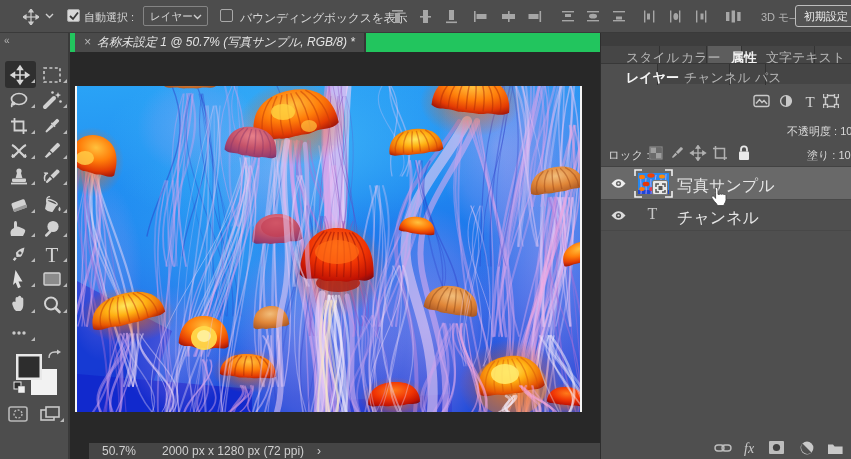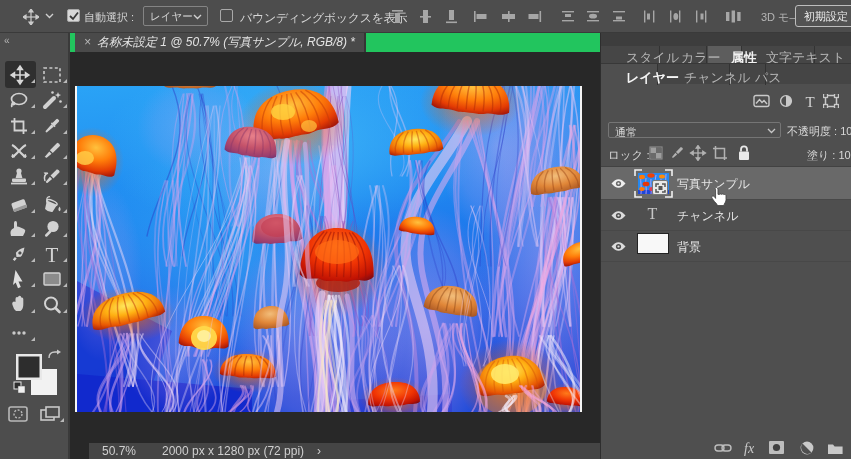--- a/index.html
+++ b/index.html
@@ -28,21 +28,21 @@
 #photo-wb { position:absolute; left:5px; top:34px; width:507px; height:326px; background:#f5f5f5; }
 
 
 #statusbar { position:absolute; left:89px; top:443px; width:525px; height:16px; background:#454545; color:#cfcfcf; font-size:12px; line-height:16px; }
 
 
 #rpanel { position:absolute; left:600px; top:33px; width:251px; height:426px; background:#4f4f4f; border-left:1px solid #2e2e2e; }
 .ptab { position:absolute; font-size:13px; color:#b4b4b4;margin-left:17px; }
 .input { position:absolute; border:1px solid #757575; border-radius:2px; color:#d8d8d8; font-size:11px; }
 .layerrow { position:absolute; left:0; width:251px; height:33px; border-bottom:1px solid #484848; }
-.lr-label { position:absolute; left:76px; top:9px; font-size:12px; color:#e6e6e6; }
+.lr-label { position:absolute; left:76px; top:9px; font-size:16px; color:#e6e6e6; }
 </style>
 </head>
 <body>
 <div id="app">
 
   <div id="optbar">
     <svg class="abs" style="left:23px;top:9px" width="16" height="16" viewBox="0 0 16 16">
       <g stroke="#cccccc" stroke-width="1.2" fill="#cccccc">
         <line x1="8" y1="2.5" x2="8" y2="13.5"></line>
           <line x1="2.5" y1="8" x2="13.5" y2="8"></line>
@@ -896,26 +896,20 @@
     <svg class="abs" style="left:222px;top:61px" width="16" height="14" viewBox="0 0 16 14">
       <rect x="2.5" y="1.5" width="11" height="11" fill="none" stroke="#c9c9c9" stroke-width="1.5"></rect>
       <g fill="#4f4f4f" stroke="#c9c9c9" stroke-width="1.3">
         <rect x="0.5" y="-0.5" width="4" height="4"></rect>
           <rect x="11.5" y="-0.5" width="4" height="4"></rect>
         <rect x="0.5" y="10.5" width="4" height="4"></rect>
           <rect x="11.5" y="10.5" width="4" height="4"></rect>
       </g>
     </svg>
 
-    <div class="input" style="left:7px;top:89px;width:173px;height:16px;background:#4f4f4f">
-      <span class="abs" style="left:6px;top:2px;color:#d8d8d8">通常</span>
-      <svg class="abs" style="right:4px;top:5px" width="9" height="6" viewBox="0 0 9 6">
-          <path d="M1 1 L4.5 4.5 L8 1" stroke="#c6c6c6" stroke-width="1.3" fill="none"></path>
-        </svg>
-    </div>
     <div class="abs" style="left:186px;top:91px;width:65px;overflow:hidden;color:#d8d8d8;font-size:11px;white-space:nowrap">不透明度 : 100%</div>
 
     <div class="abs" style="left:7px;top:115px;color:#d8d8d8;font-size:11.5px">ロック :</div>
     <svg class="abs" style="left:48px;top:112px" width="110" height="16" viewBox="0 0 110 16">
       <g fill="#9e9e9e">
         <rect x="1" y="2" width="12" height="12" fill="none" stroke="#8a8a8a" stroke-width="1.2"></rect>
         <rect x="1.6" y="2.6" width="5.4" height="5.4"></rect>
           <rect x="7" y="8" width="5.4" height="5.4"></rect>
         <rect x="1.6" y="8" width="5.4" height="5.4" fill="#6a6a6a"></rect>
           <rect x="7" y="2.6" width="5.4" height="5.4" fill="#6a6a6a"></rect>
@@ -990,29 +984,20 @@
     </div>
     <div class="layerrow" style="top:167px;height:31px">
       <svg class="abs" style="left:10px;top:10px" width="15" height="11" viewBox="0 0 15 11">
           <path d="M0.5 5.5 Q7.5 -3 14.5 5.5 Q7.5 14 0.5 5.5 Z" fill="#dcdcdc"></path>
           <circle cx="7.5" cy="5.5" r="2.6" fill="#4f4f4f"></circle>
           <circle cx="7.5" cy="5.5" r="1.1" fill="#dcdcdc"></circle>
         </svg>
       <div class="abs" style="left:40px;top:5px;font-family:'Liberation Serif',serif;font-size:16px;color:#c6c6c6;width:23px;text-align:center">T</div>
       <div class="lr-label" style="top:8px">チャンネル</div>
     </div>
-    <div class="layerrow" style="top:198px;height:31px">
-      <svg class="abs" style="left:10px;top:10px" width="15" height="11" viewBox="0 0 15 11">
-          <path d="M0.5 5.5 Q7.5 -3 14.5 5.5 Q7.5 14 0.5 5.5 Z" fill="#dcdcdc"></path>
-          <circle cx="7.5" cy="5.5" r="2.6" fill="#4f4f4f"></circle>
-          <circle cx="7.5" cy="5.5" r="1.1" fill="#dcdcdc"></circle>
-        </svg>
-      <div class="abs" style="left:36px;top:2px;width:32px;height:21px;background:#f8f8f8;border:1px solid #232323"></div>
-      <div class="lr-label" style="top:8px">背景</div>
-    </div>
 
     <svg class="abs" style="left:113px;top:407px" width="135" height="16" viewBox="0 0 135 16">
       <g stroke="#bdbdbd" stroke-width="1.4" fill="none">
         <rect x="1" y="5" width="9" height="6" rx="3"></rect>
         <rect x="8" y="5" width="9" height="6" rx="3"></rect>
       </g>
       <text x="30" y="13" font-size="14" font-style="italic" font-family="Liberation Serif,serif" fill="#c9c9c9">fx</text>
       <g transform="translate(55,1)">
         <rect x="0" y="0" width="15" height="13" fill="#bdbdbd" rx="1"></rect>
         <circle cx="7.5" cy="6.5" r="3.6" fill="#3f3f3f"></circle>

